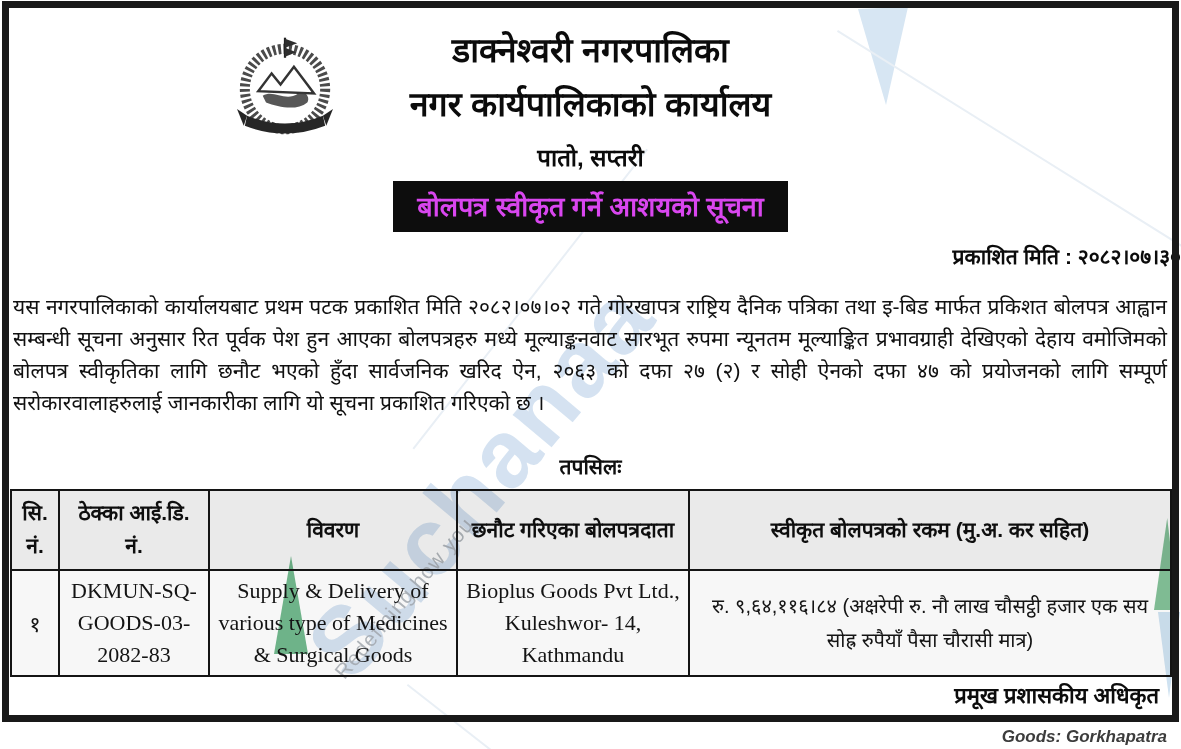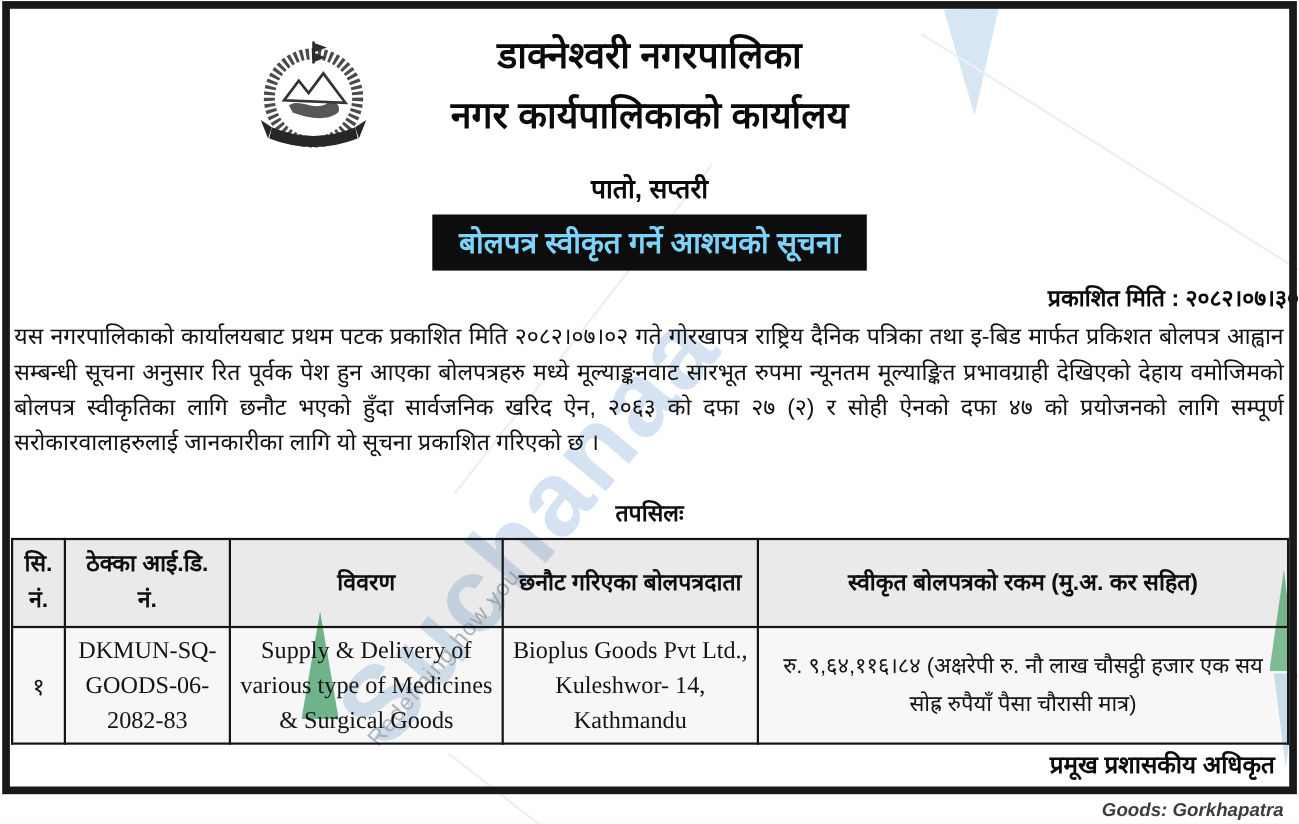--- a/index.html
+++ b/index.html
@@ -54,26 +54,26 @@
   .lineB { left: 648px; top: 150px; width: 380px; transform: rotate(128deg); }
   .lineC { left: 408px; top: 684px; width: 150px; transform: rotate(38deg); }
 
   
   .content { position: absolute; z-index: 1; }
 
   .emblem { left: 229px; top: 31px; width: 112px; height: 116px; }
 
   .hdr { left: 0; top: 26px; width: 100%; text-align: center; color: #0b0b0b; }
   .hdr .l1 { font-size: 34px; font-weight: bold; margin: 0 0 8px 0; }
-  .hdr .l2 { font-size: 34px; font-weight: bold; margin: 0 0 28px 0; }
+  .hdr .l2 { font-size: 34px; font-weight: bold; margin: 0 0 14px 0; }
   .hdr .l3 { font-size: 24px; font-weight: bold; margin: 0 0 8px 0; }
   .hdr .l4 { font-size: 24px; font-weight: bold; margin: 0 0 14px 0; }
   .banner {
     display: inline-block;
-    background: #0d0d0d; color: #7dd3fc;
+    background: #0d0d0d; color: #d946ef;
     font-size: 27px; font-weight: bold;
     padding: 6px 24px 8px 24px; margin: 0 0 10px 0;
   }
   .pubdate { font-size: 21px; font-weight: bold; text-align: right; }
 
   .bodytext {
     left: 13px; top: 291px; width: 1154px;
     font-size: 21px; line-height: 32px;
     text-align: justify; color: #101010;
   }
@@ -180,21 +180,21 @@
     <tbody>
         <tr>
       <th>सि. नं.</th>
       <th>ठेक्का आई.डि. नं.</th>
       <th>विवरण</th>
       <th>छनौट गरिएका बोलपत्रदाता</th>
       <th>स्वीकृत बोलपत्रको रकम (मु.अ. कर सहित)</th>
     </tr>
     <tr>
       <td class="sn">१</td>
-      <td class="latin">DKMUN-SQ-GOODS-06-2082-83</td>
+      <td class="latin">DKMUN-SQ-GOODS-03-2082-83</td>
       <td class="latin">Supply &amp; Delivery of various type of Medicines &amp; Surgical Goods</td>
       <td class="latin">Bioplus Goods Pvt Ltd., Kuleshwor- 14, Kathmandu</td>
       <td class="amount">रु. ९,६४,११६।८४ (अक्षरेपी रु. नौ लाख चौसट्ठी हजार एक सय सोह्र रुपैयाँ पैसा चौरासी मात्र)</td>
     </tr>
   </tbody>
     </table>
 
   <div class="content signature">प्रमूख प्रशासकीय अधिकृत</div>
 
   <div class="frame"></div>

